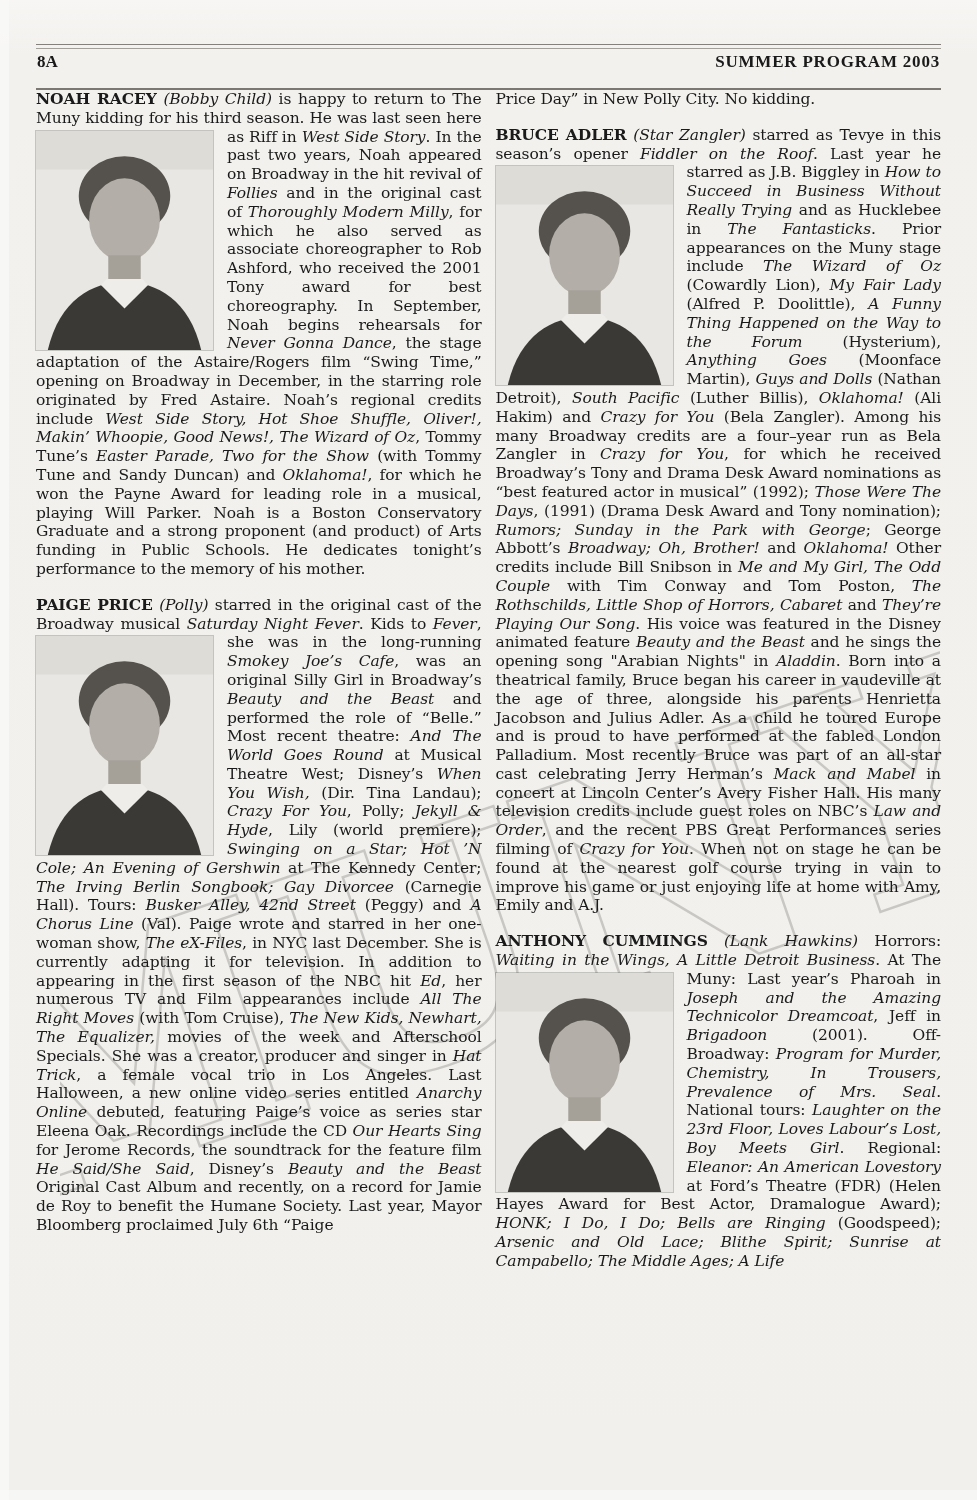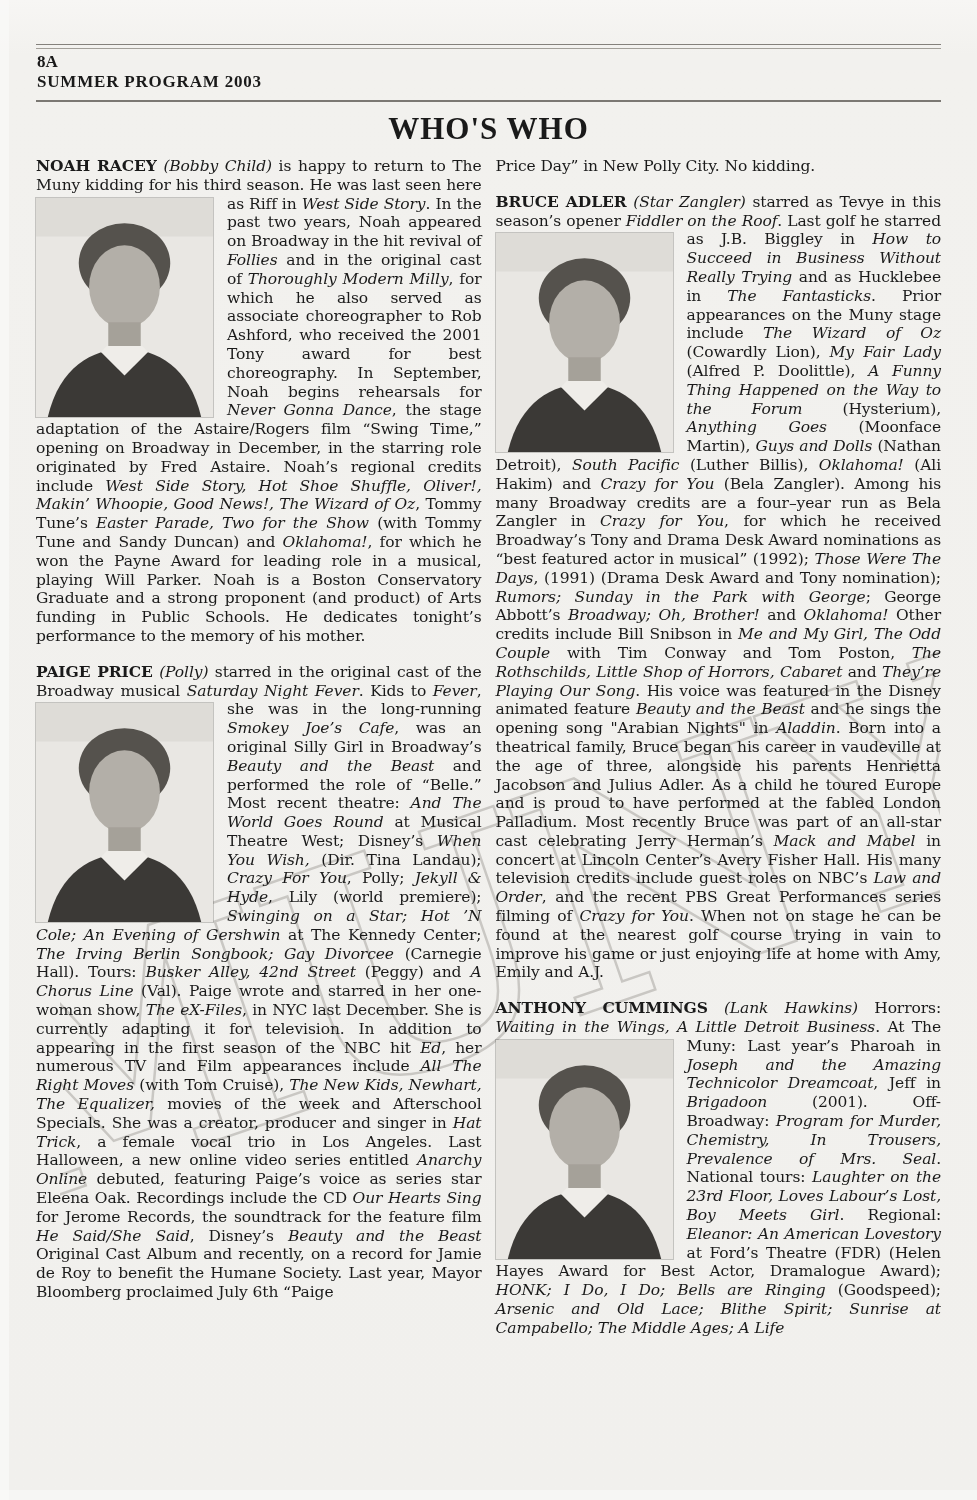--- a/index.html
+++ b/index.html
@@ -17,22 +17,22 @@
   .page::before{content:"";position:absolute;left:0;top:0;width:9px;height:100%;background:#fafaf8;opacity:.7;}
   .page::after{content:"";position:absolute;left:0;bottom:0;width:100%;height:10px;background:#fafaf8;opacity:.6;}
 
   .watermark-wrap{position:absolute;left:60px;top:520px;width:880px;height:900px;z-index:0;pointer-events:none;}
   .watermark-wrap svg{width:100%;height:100%;}
 
   .header{position:relative;margin:44px 36px 0 36px;z-index:2;}
   .rule-double{height:3px;border-top:1px solid #84817c;border-bottom:1px solid #a29f99;}
   .header-row{
     display:flex;justify-content:space-between;align-items:baseline;
-    padding:3px 1px 8px 1px;
-    font-family:"Liberation Serif",serif;font-weight:bold;font-size:17px;flex-direction:column;
+    padding:3px 1px 16px 1px;
+    font-family:"Liberation Serif",serif;font-weight:bold;font-size:17px;
   }
   .program-title{letter-spacing:.8px;}
   .rule-single{border-top:2px solid #7b7873;}
 
   .section-title{
     position:relative;z-index:2;
     margin:9px 0 10px 0;
     text-align:center;
     font-family:"Liberation Serif",serif;
     font-size:31px;font-weight:bold;letter-spacing:1px;
@@ -79,21 +79,20 @@
 
   <div class="header">
     <div class="rule-double"></div>
     <div class="header-row">
       <span class="page-number">8A</span>
       <span class="program-title">SUMMER PROGRAM 2003</span>
     </div>
     <div class="rule-single"></div>
   </div>
 
-  <h1 class="section-title">WHO'S WHO</h1>
 
   <div class="columns">
 
     <div class="col">
       <p class="bio"><span class="bio-name">NOAH RACEY</span> <span class="bio-role">(Bobby Child)</span><span><span> is happy to return to The Muny kidding for his third season. He was last </span><span class="headshot">
               <svg viewBox="0 0 120 148" preserveAspectRatio="none">
                 <rect x="0" y="0" width="120" height="148" fill="#e9e7e3"></rect>
                 <rect x="0" y="0" width="120" height="26" fill="#dedcd7"></rect>
                 <ellipse cx="60" cy="44" rx="31" ry="27" fill="#55524d"></ellipse>
                 <ellipse cx="60" cy="60" rx="24" ry="28" fill="#b3afa8"></ellipse>
@@ -112,21 +111,21 @@
                 <rect x="49" y="84" width="22" height="22" fill="#a5a199"></rect>
                 <path d="M8,148 C16,114 38,102 60,102 C82,102 104,114 112,148 Z" fill="#3b3936"></path>
                 <path d="M44,104 L60,120 L76,104 L72,100 L48,100 Z" fill="#efede9"></path>
               </svg>
             </span><span class="seg-i">Fever</span><span>, she was in the long-running </span><span class="seg-i">Smokey Joe’s Cafe</span><span>, was an original Silly Girl in Broadway’s </span><span class="seg-i">Beauty and the Beast</span><span> and performed the role of “Belle.” Most recent theatre: </span><span class="seg-i">And The World Goes Round</span><span> at Musical Theatre West; Disney’s </span><span class="seg-i">When You Wish,</span><span> (Dir. Tina Landau); </span><span class="seg-i">Crazy For You</span><span>, Polly; </span><span class="seg-i">Jekyll &amp; Hyde</span><span>, Lily (world premiere); </span><span class="seg-i">Swinging on a Star; Hot ’N Cole; An Evening of Gershwin</span><span> at The Kennedy Center; </span><span class="seg-i">The Irving Berlin Songbook; Gay Divorcee</span><span> (Carnegie Hall).  Tours:  </span><span class="seg-i">Busker Alley, 42nd Street</span><span> (Peggy) and </span><span class="seg-i">A Chorus Line</span><span> (Val). Paige wrote and starred in her one-woman show, </span><span class="seg-i">The eX-Files</span><span>, in NYC last December. She is currently adapting it for television. In addition to appearing in the first season of the NBC hit </span><span class="seg-i">Ed</span><span>, her numerous TV and Film appearances include </span><span class="seg-i">All The Right Moves</span><span> (with Tom Cruise), </span><span class="seg-i">The New Kids, Newhart, The Equalizer,</span><span> movies of the week and Afterschool Specials. She was a creator, producer and singer in </span><span class="seg-i">Hat Trick</span><span>, a female vocal trio in Los Angeles. Last Halloween, a new online video series entitled </span><span class="seg-i">Anarchy Online</span><span> debuted, featuring Paige’s voice as series star Eleena Oak. Recordings include the CD </span><span class="seg-i">Our Hearts Sing</span><span> for Jerome Records, the soundtrack for the feature film </span><span class="seg-i">He Said/She Said</span><span>,  Disney’s </span><span class="seg-i">Beauty and the Beast</span><span> Original Cast Album and recently, on a record for Jamie de Roy to benefit the Humane Society. Last year, Mayor Bloomberg proclaimed July 6th “Paige</span></span></p>
     </div>
 
     <div class="col">
       <p class="bio"><span><span>Price Day” in New Polly City.  No kidding.</span></span></p>
 
-      <p class="bio"><span class="bio-name">BRUCE ADLER</span> <span class="bio-role">(Star Zangler)</span><span><span> starred as Tevye  in this season’s opener </span><span class="seg-i">Fiddler on the Roof</span><span>. Last golf he </span><span class="headshot">
+      <p class="bio"><span class="bio-name">BRUCE ADLER</span> <span class="bio-role">(Star Zangler)</span><span><span> starred as Tevye  in this season’s opener </span><span class="seg-i">Fiddler on the Roof</span><span>. Last year he </span><span class="headshot">
               <svg viewBox="0 0 120 148" preserveAspectRatio="none">
                 <rect x="0" y="0" width="120" height="148" fill="#e9e7e3"></rect>
                 <rect x="0" y="0" width="120" height="26" fill="#dedcd7"></rect>
                 <ellipse cx="60" cy="44" rx="31" ry="27" fill="#55524d"></ellipse>
                 <ellipse cx="60" cy="60" rx="24" ry="28" fill="#b3afa8"></ellipse>
                 <rect x="49" y="84" width="22" height="22" fill="#a5a199"></rect>
                 <path d="M8,148 C16,114 38,102 60,102 C82,102 104,114 112,148 Z" fill="#3b3936"></path>
                 <path d="M44,104 L60,120 L76,104 L72,100 L48,100 Z" fill="#efede9"></path>
               </svg>
             </span><span>starred as J.B. Biggley in </span><span class="seg-i">How to Succeed in Business Without Really Trying</span><span> and as Hucklebee in </span><span class="seg-i">The Fantasticks</span><span>. Prior appearances on the Muny stage include </span><span class="seg-i">The Wizard of Oz</span><span> (Cowardly Lion), </span><span class="seg-i">My Fair Lady</span><span> (Alfred P. Doolittle), </span><span class="seg-i">A Funny Thing Happened on the Way to the Forum</span><span> (Hysterium), </span><span class="seg-i">Anything Goes</span><span> (Moonface Martin), </span><span class="seg-i">Guys and Dolls</span><span> (Nathan Detroit), </span><span class="seg-i">South Pacific</span><span> (Luther Billis), </span><span class="seg-i">Oklahoma!</span><span> (Ali Hakim) and </span><span class="seg-i">Crazy for You</span><span> (Bela Zangler). Among his many Broadway credits are a four–year run as Bela Zangler in </span><span class="seg-i">Crazy for You</span><span>, for which he received Broadway’s Tony and Drama Desk Award nominations as “best featured actor in musical” (1992); </span><span class="seg-i">Those Were The Days</span><span>, (1991) (Drama Desk Award and Tony nomination); </span><span class="seg-i">Rumors; Sunday in the Park with George</span><span>; George Abbott’s </span><span class="seg-i">Broadway; Oh, Brother!</span><span> and </span><span class="seg-i">Oklahoma!</span><span> Other credits include Bill Snibson in </span><span class="seg-i">Me and My Girl, The Odd Couple</span><span> with Tim Conway and Tom Poston, </span><span class="seg-i">The Rothschilds, Little Shop of Horrors, Cabaret</span><span> and </span><span class="seg-i">They’re Playing Our Song</span><span>. His voice was featured in the Disney animated feature </span><span class="seg-i">Beauty and the Beast</span><span> and he sings the opening song "Arabian Nights" in </span><span class="seg-i">Aladdin</span><span>. Born into a theatrical family, Bruce began his career in vaudeville at the age of three, alongside his parents Henrietta Jacobson and Julius Adler. As a child he toured Europe and is proud to have performed at the fabled London Palladium. Most recently Bruce was part of an all-star cast celebrating Jerry Herman’s </span><span class="seg-i">Mack and Mabel</span><span> in concert at Lincoln Center’s Avery Fisher Hall. His many television credits include guest roles on NBC’s </span><span class="seg-i">Law and Order</span><span>, and the recent PBS Great Performances series filming of </span><span class="seg-i">Crazy for You</span><span>. When not on stage he can be found at the nearest golf course trying in vain to improve his game or just enjoying life at home with Amy, Emily and A.J.</span></span></p>

